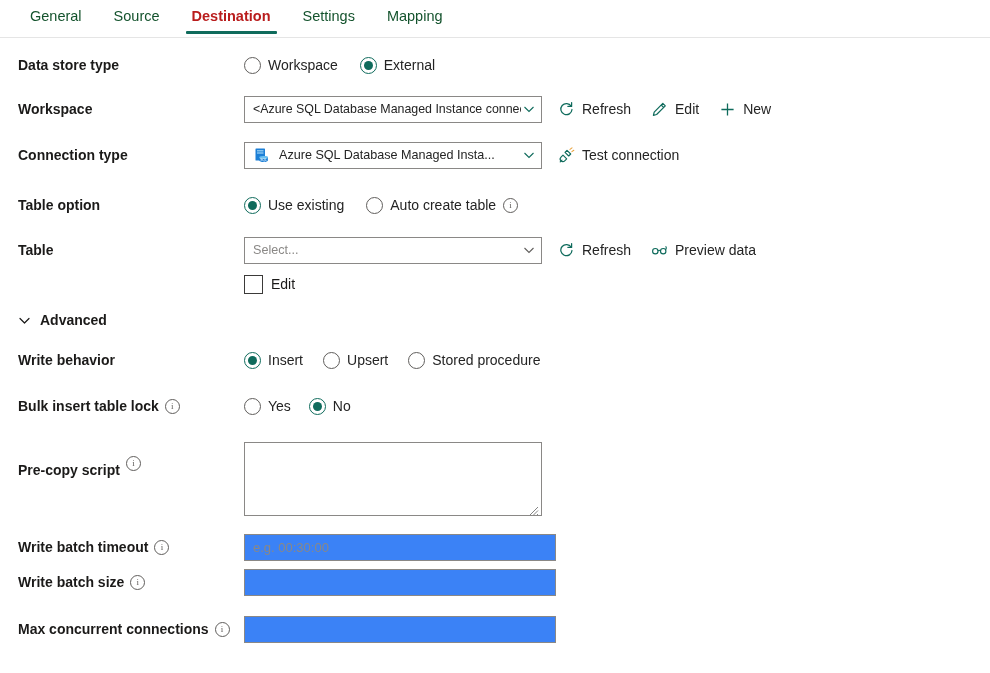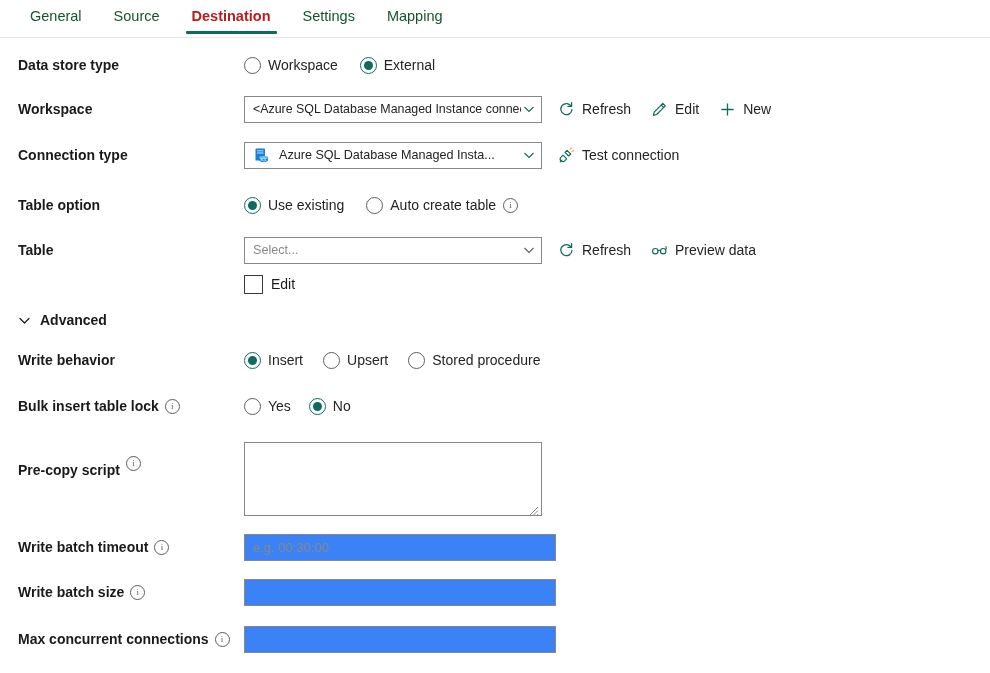--- a/index.html
+++ b/index.html
@@ -518,21 +518,21 @@
         <textarea class="textarea" placeholder="" style=""></textarea>
         <span class="grip">
           <svg viewBox="0 0 10 10">
               <path d="M9 1 L1 9 M9 4.5 L4.5 9 M9 8 L8 9" stroke="#767676" stroke-width="0.9" fill="none"></path>
             </svg>
         </span>
       </div>
     </div>
   </div>
 
-  <div class="row" style="margin-bottom:15px;justify-content:center;">
+  <div class="row" style="margin-bottom:5px;justify-content:center;">
     <div class="label">
       <span>Write batch timeout</span>
       <span class="info">i</span>
     </div>
     <div class="control">
       <input class="textbox" type="text" placeholder="e.g. 00:30:00" style="">
     </div>
   </div>
 
   <div class="row" style="margin-bottom:17px;">

